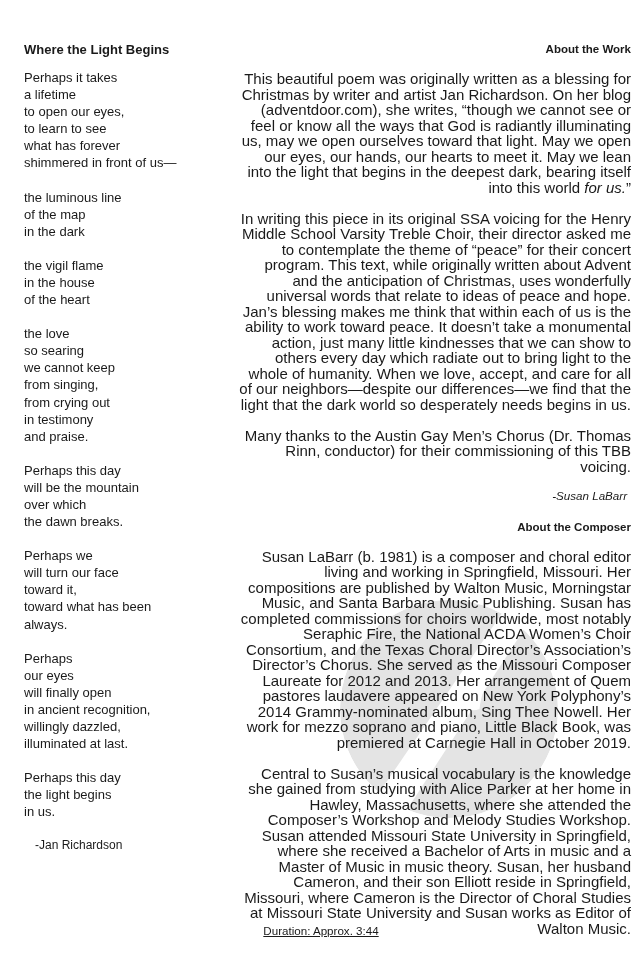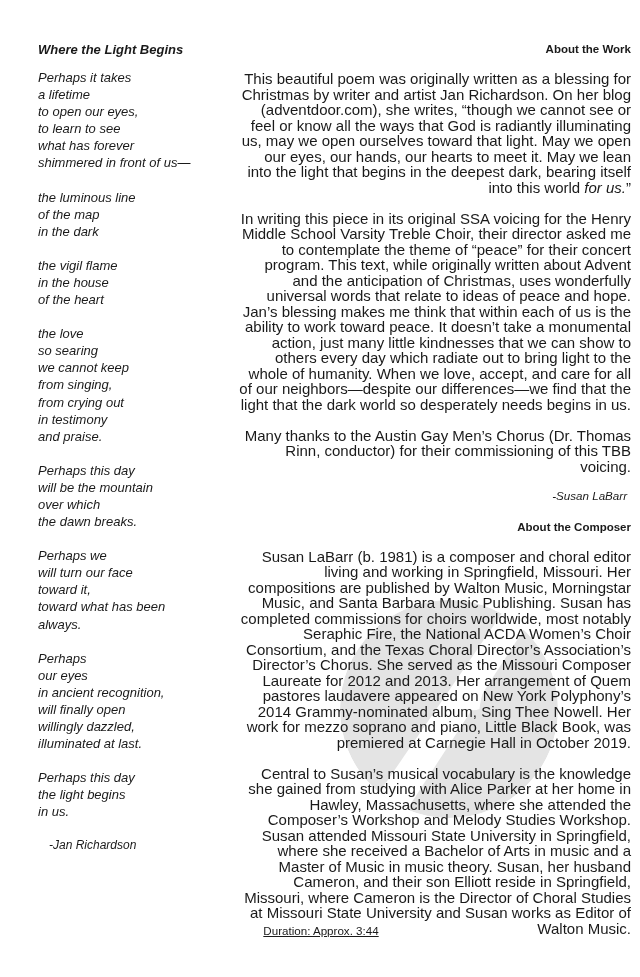--- a/index.html
+++ b/index.html
@@ -18,25 +18,24 @@
     .watermark {
       position: absolute;
       left: 340px;
       top: 600px;
       width: 218px;
       height: 218px;
       z-index: 0;
     }
     .left-col {
       position: absolute;
-      left: 38px;
+      left: 24px;
       top: 41px;
       width: 200px;
       z-index: 1;
-      font-style: italic;
     }
     .poem-title {
       font-weight: bold;
       font-size: 13px;
       margin: 0 0 11px 0;
       line-height: 17px;
     }
     .stanza {
       margin: 0 0 17px 0;
     }
@@ -149,22 +148,22 @@
       <div class="stanza">
         <div class="line">Perhaps we</div>
         <div class="line">will turn our face</div>
         <div class="line">toward it,</div>
         <div class="line">toward what has been</div>
         <div class="line">always.</div>
       </div>
       <div class="stanza">
         <div class="line">Perhaps</div>
         <div class="line">our eyes</div>
+        <div class="line">will finally open</div>
         <div class="line">in ancient recognition,</div>
-        <div class="line">will finally open</div>
         <div class="line">willingly dazzled,</div>
         <div class="line">illuminated at last.</div>
       </div>
       <div class="stanza">
         <div class="line">Perhaps this day</div>
         <div class="line">the light begins</div>
         <div class="line">in us.</div>
       </div>
     </div>
   <div class="poem-author">-Jan Richardson</div>

